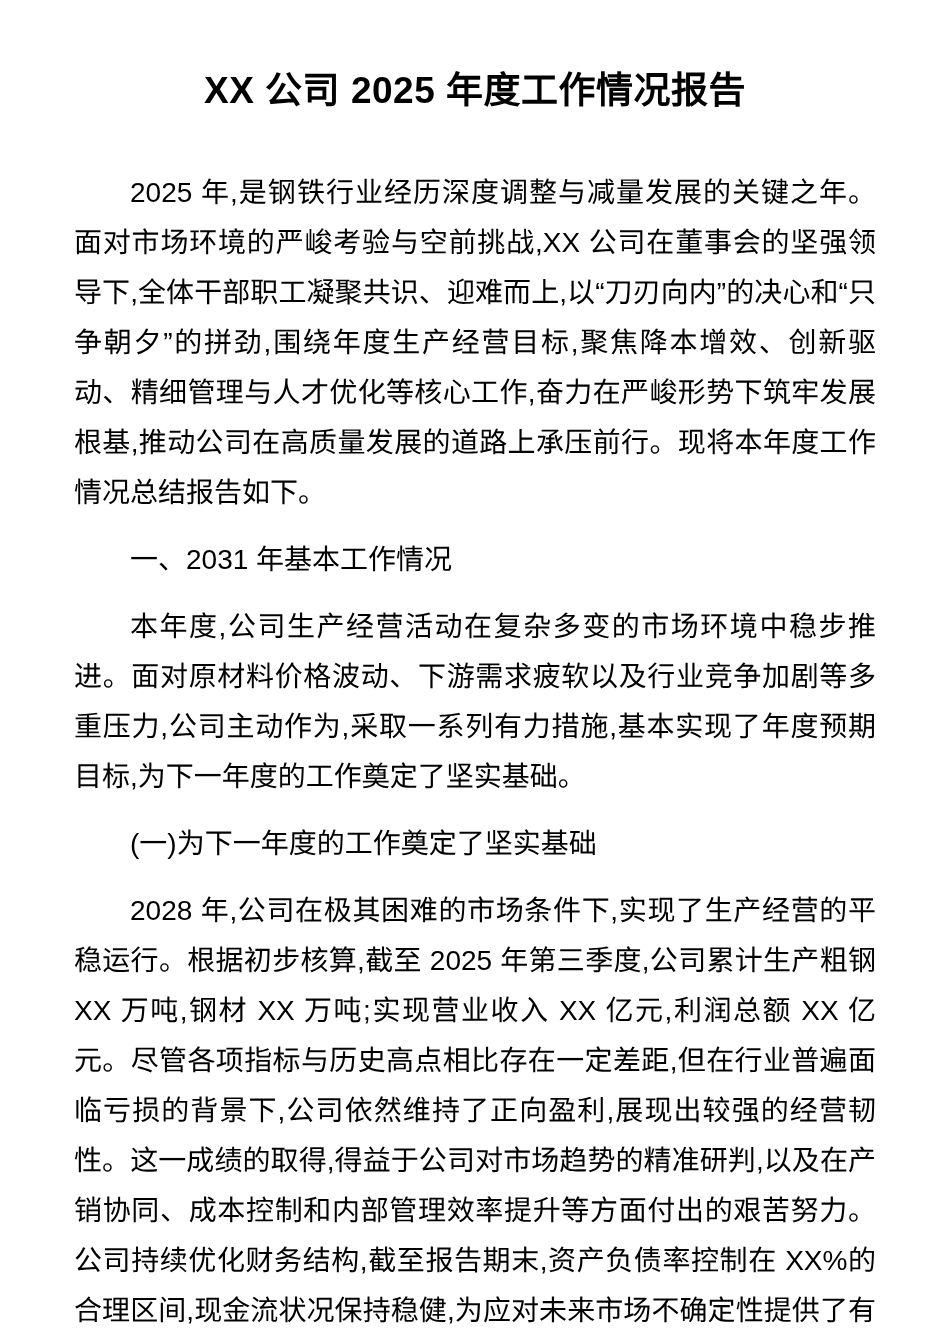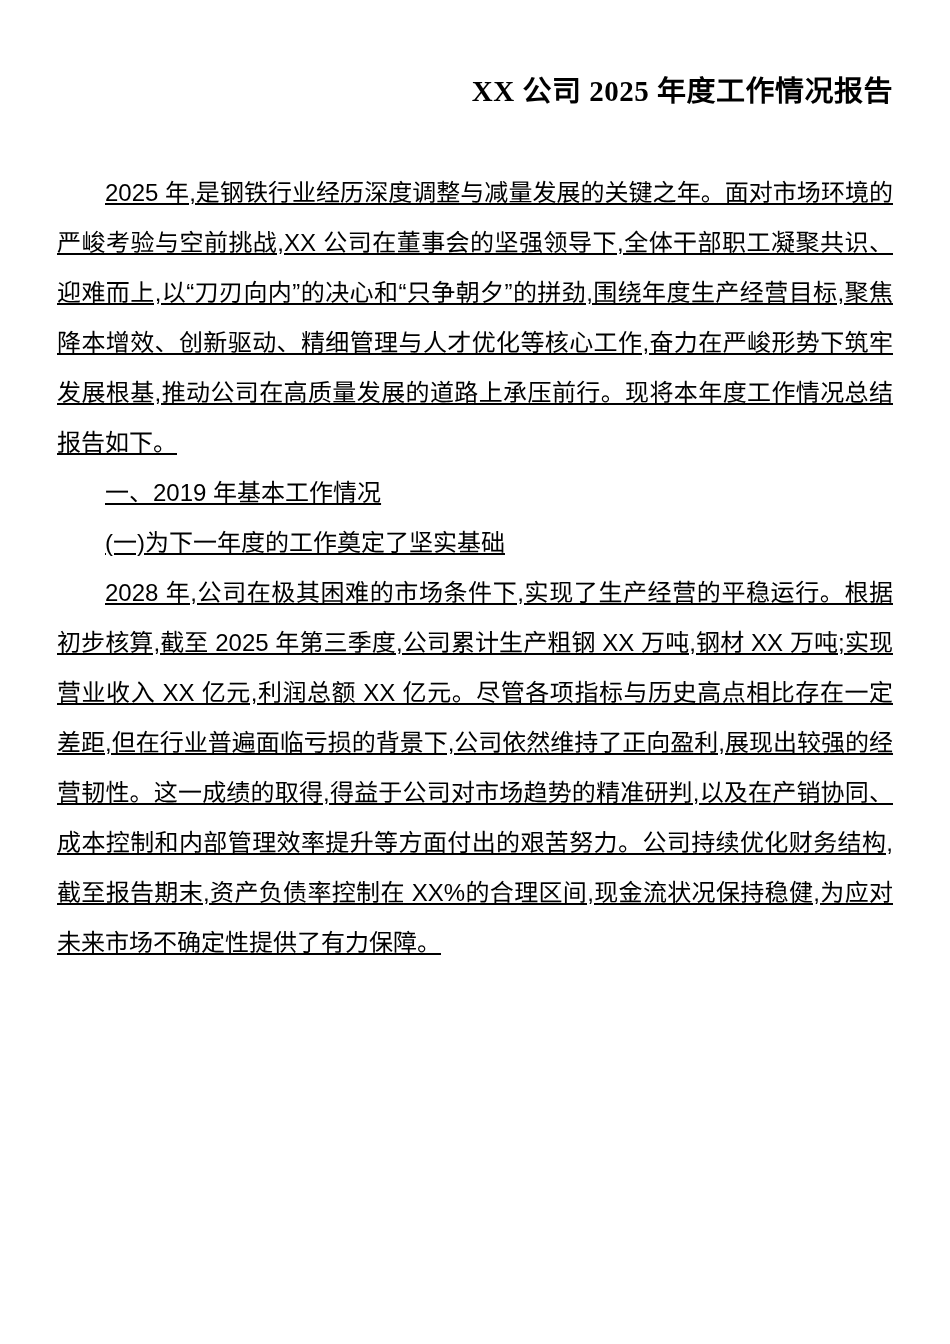--- a/index.html
+++ b/index.html
@@ -12,51 +12,50 @@
     width: 950px;
     height: 1344px;
     margin: 0 auto;
     background: #ffffff;
     overflow: hidden;
     font-family: "Liberation Sans", "DejaVu Sans", sans-serif;
     color: #000000;
   }
   .doc-title {
     margin: 72px 57px 58px 57px;
-    font-size: 29px;
+    font-size: 37px;
     line-height: 38px;
     font-weight: 700;
-    text-align: right;
+    text-align: center;
     letter-spacing: 0.5px;
     white-space: nowrap;
-    font-family: Liberation Serif, serif;
   }
   .doc-body {
     margin: 0 57px;
   }
   .para {
-    margin: 0;
-    font-size: 24px;
+    margin: 17px;
+    font-size: 28px;
     line-height: 50px;
     text-align: justify;
     text-indent: 2em;
     font-weight: 400;
-    text-decoration: underline;
   }
 </style>
 </head>
 <body>
 
 <div class="page">
   <h1 class="doc-title">XX 公司 2025 年度工作情况报告</h1>
 
   <div class="doc-body">
     <p class="para">2025 年,是钢铁行业经历深度调整与减量发展的关键之年。面对市场环境的严峻考验与空前挑战,XX 公司在董事会的坚强领导下,全体干部职工凝聚共识、迎难而上,以“刀刃向内”的决心和“只争朝夕”的拼劲,围绕年度生产经营目标,聚焦降本增效、创新驱动、精细管理与人才优化等核心工作,奋力在严峻形势下筑牢发展根基,推动公司在高质量发展的道路上承压前行。现将本年度工作情况总结报告如下。</p>
 
-    <p class="para">一、2019 年基本工作情况</p>
+    <p class="para">一、2031 年基本工作情况</p>
 
+    <p class="para">本年度,公司生产经营活动在复杂多变的市场环境中稳步推进。面对原材料价格波动、下游需求疲软以及行业竞争加剧等多重压力,公司主动作为,采取一系列有力措施,基本实现了年度预期目标,为下一年度的工作奠定了坚实基础。</p>
 
     <p class="para">(一)为下一年度的工作奠定了坚实基础</p>
 
     <p class="para">2028 年,公司在极其困难的市场条件下,实现了生产经营的平稳运行。根据初步核算,截至 2025 年第三季度,公司累计生产粗钢 XX 万吨,钢材 XX 万吨;实现营业收入 XX 亿元,利润总额 XX 亿元。尽管各项指标与历史高点相比存在一定差距,但在行业普遍面临亏损的背景下,公司依然维持了正向盈利,展现出较强的经营韧性。这一成绩的取得,得益于公司对市场趋势的精准研判,以及在产销协同、成本控制和内部管理效率提升等方面付出的艰苦努力。公司持续优化财务结构,截至报告期末,资产负债率控制在 XX%的合理区间,现金流状况保持稳健,为应对未来市场不确定性提供了有力保障。</p>
 
   </div>
 </div>
 
 </body></html>

